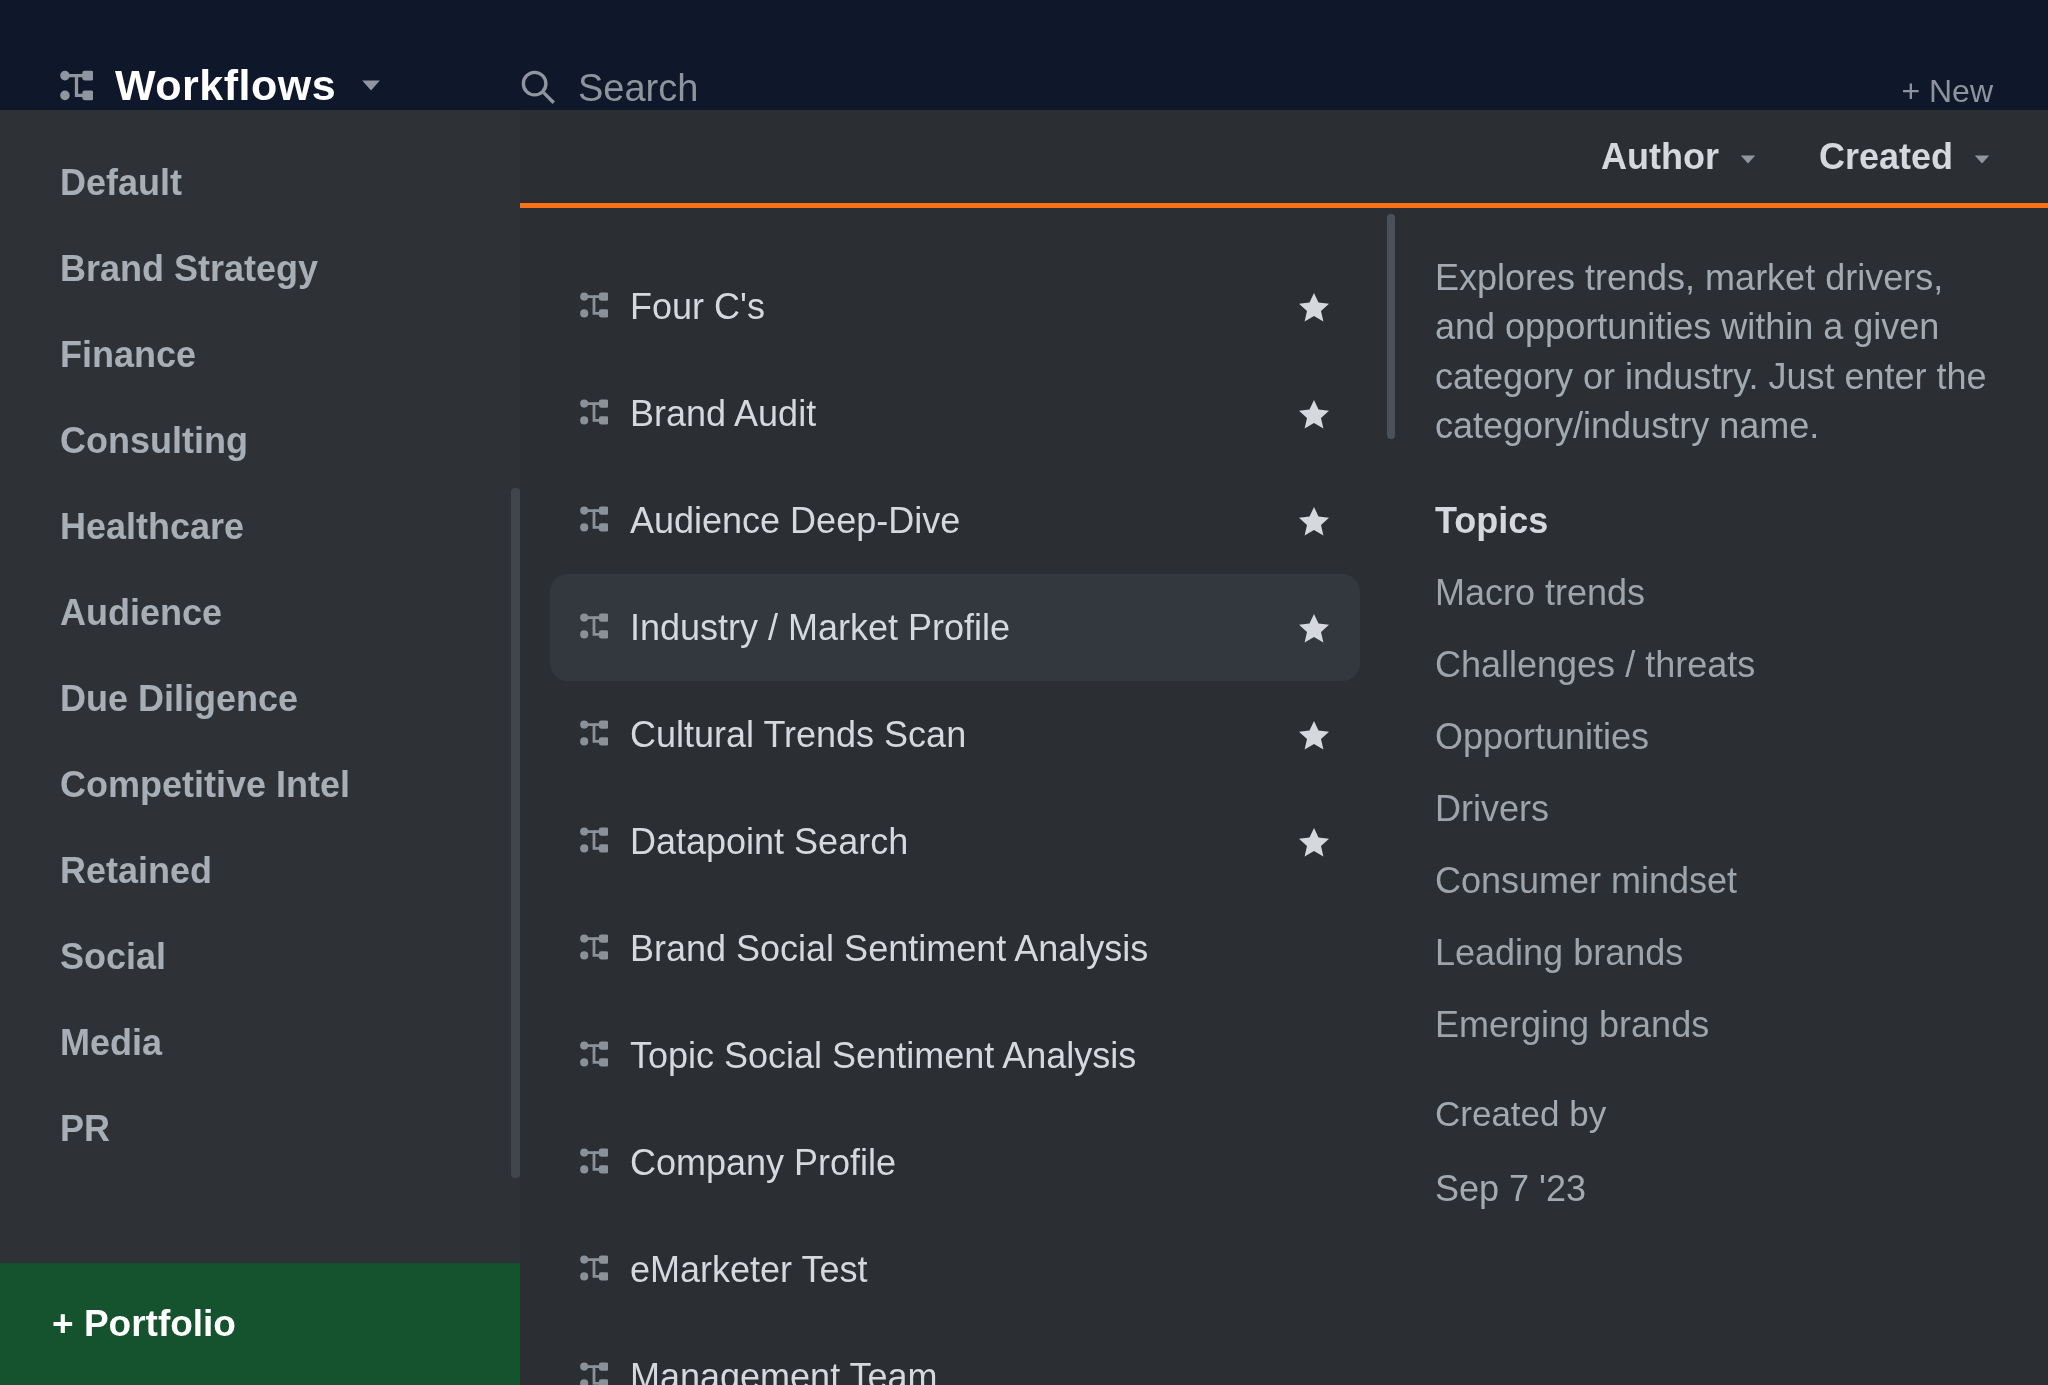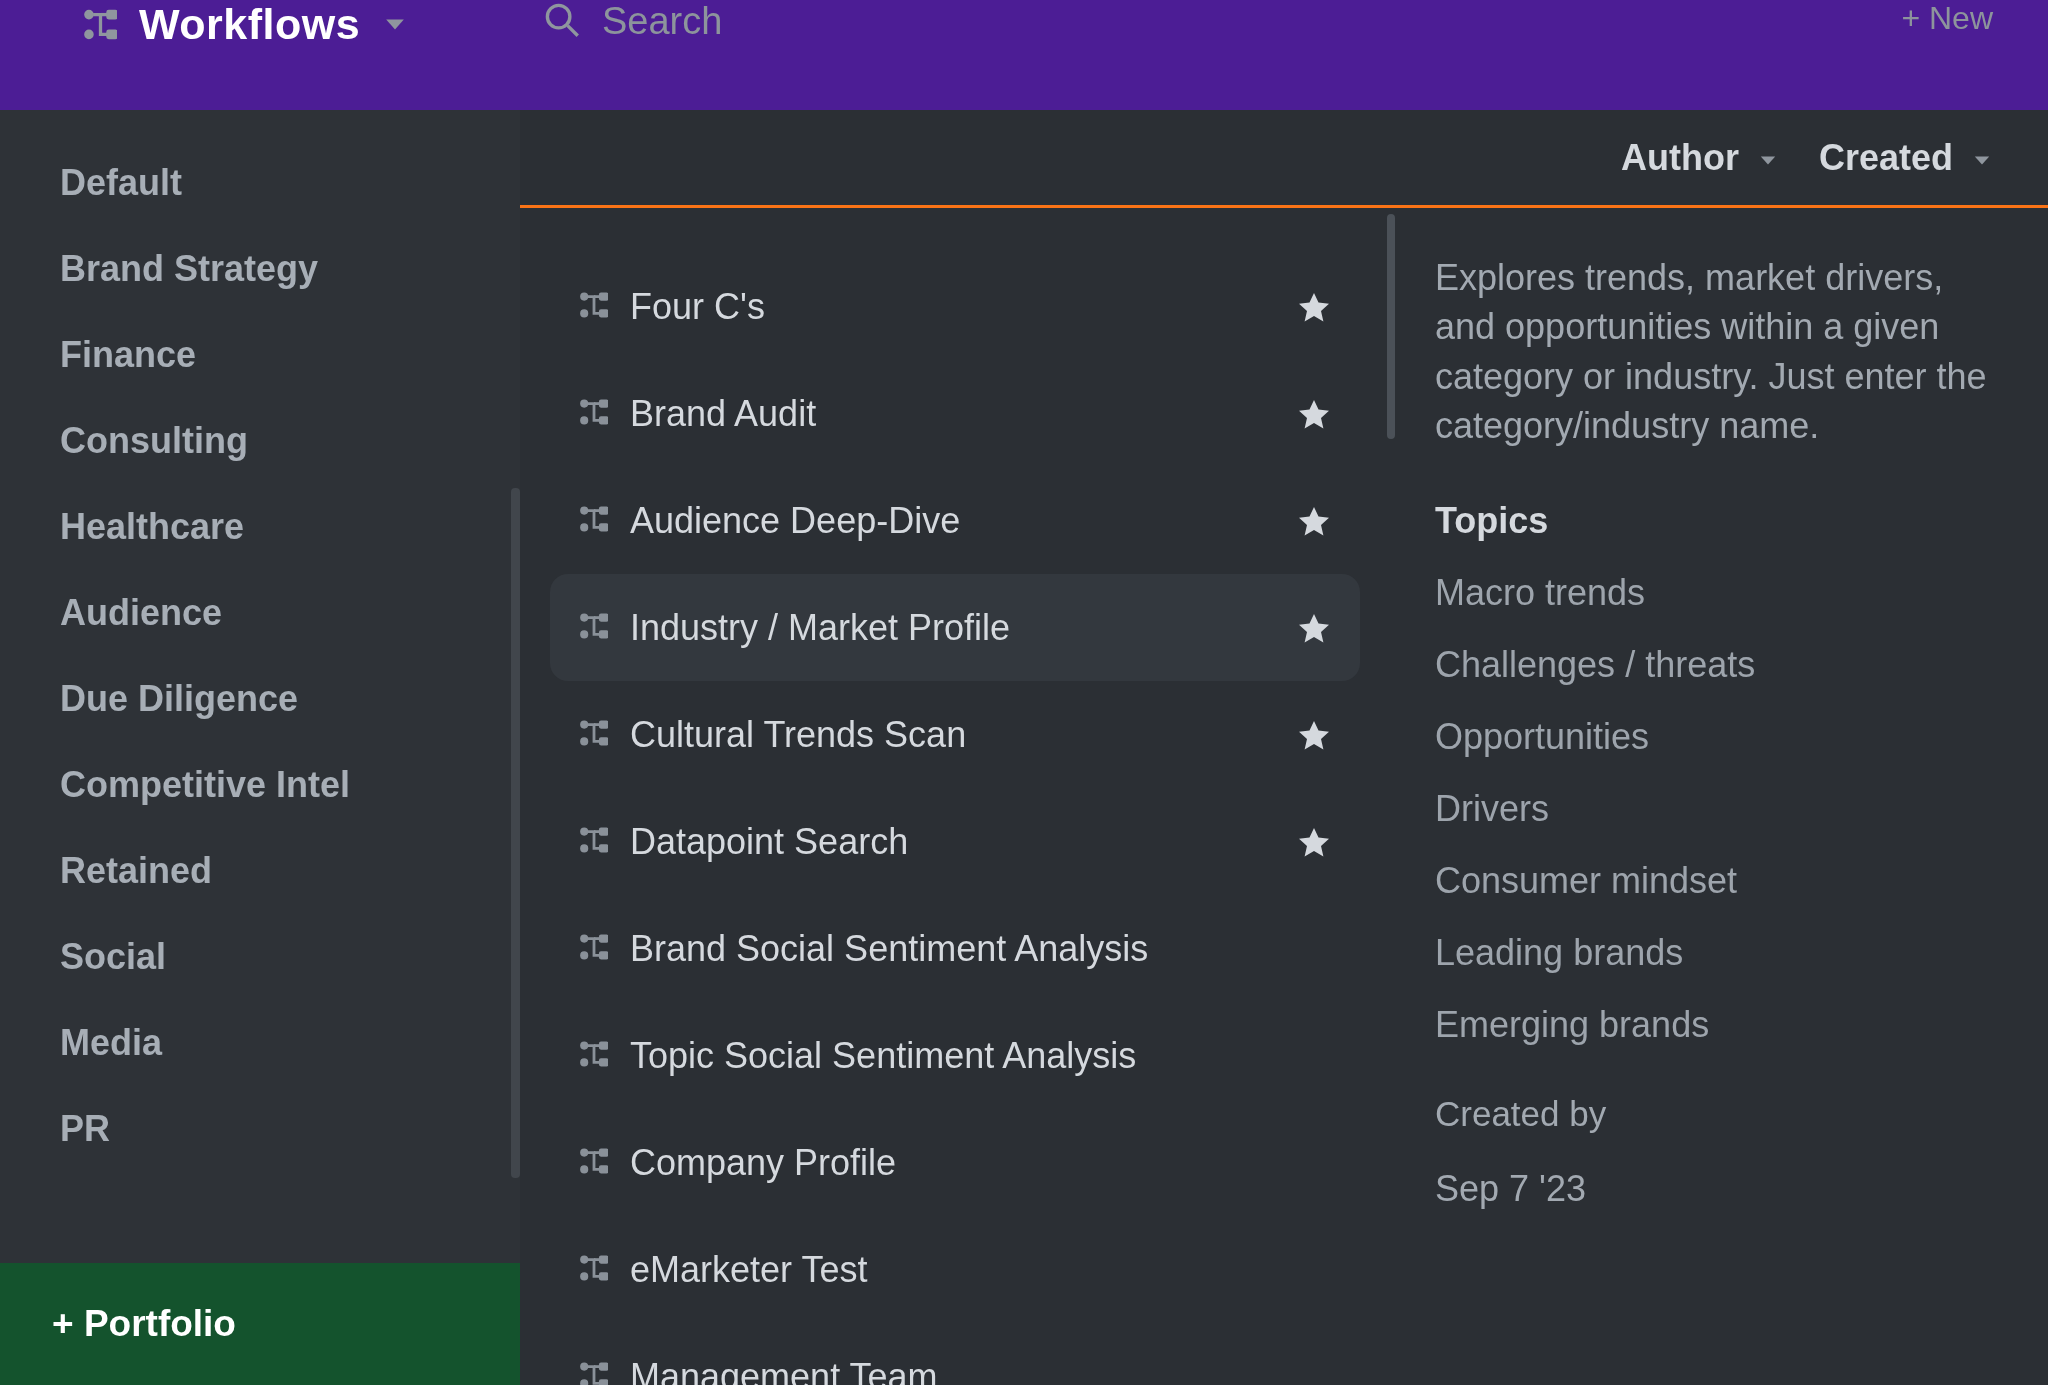--- a/index.html
+++ b/index.html
@@ -1,19 +1,19 @@
 <!DOCTYPE html>
 <html><head>
   <meta charset="utf-8">
   <style>
     * { margin:0; padding:0; box-sizing:border-box; }
     html,body { width:2048px; height:1385px; overflow:hidden; font-family:-apple-system,Segoe UI,Helvetica,Arial,sans-serif; background:#2b2f34; color:#d5d9de; }
 
     
-    .topbar { height:110px; display:flex; align-items:flex-start; background:#4c1d95;padding-left:24px; }
+    .topbar { height:110px; display:flex; align-items:flex-end; background:#0f172a; }
     .brand { display:flex; align-items:center; gap:22px; padding-left:60px; width:520px; cursor:pointer;}
     .brand-title { color:#fff; font-size:43px; font-weight:600; letter-spacing:.5px;}
     .glyph-workflow { display:inline-flex; }
     .caret-down { display:inline-flex; }
     .search-wrap { flex:1; display:flex; align-items:center; gap:22px; }
     .search-input { background:transparent; border:none; outline:none; font-size:38px; color:#d5d9de; width:100%; }
     .search-input::placeholder { color:#8d949c; }
     .new-btn { padding-right:55px; font-size:32px; color:#8d949c; cursor:pointer; white-space:nowrap;}
 
     .body { display:flex; height:calc(100% - 110px); }
@@ -21,21 +21,21 @@
     
     .sidebar { width:520px; background:#2e3237; position:relative; display:flex; flex-direction:column;}
     .side-scroll { flex:1; overflow:hidden; position:relative;}
     .side-list { padding:30px 0 30px 0; }
     .side-item { padding:22px 60px; font-size:36px; color:#a7aeb6; font-weight:600; cursor:pointer;}
     .side-footer { background:#14532d; padding:40px 52px; font-size:37px; color:#fff; font-weight:700; cursor:pointer;}
     .side-scroll-ind { position:absolute; right:0; top:378px; width:9px; height:690px; background:#41464c; border-radius:4px;}
 
     
     .main { flex:1; display:flex; flex-direction:column;}
-    .filterbar { height:98px; display:flex; align-items:center; justify-content:flex-end; gap:40px; padding-right:55px; background:#2b2f34; border-bottom:3px solid #f97316;}
+    .filterbar { height:98px; display:flex; align-items:center; justify-content:flex-end; gap:60px; padding-right:55px; background:#2b2f34; border-bottom:5px solid #f97316;}
     .filter-btn { display:flex; align-items:center; gap:18px; font-size:36px; color:#d5d9de; font-weight:600; cursor:pointer;}
 
     .midrow { flex:1; display:flex; overflow:hidden; position:relative;}
     .wf-list { width:870px; padding:45px 30px 0 30px; overflow:hidden;}
     .wf-item { display:flex; align-items:center; gap:22px; padding:0 30px; height:107px; border-radius:18px; cursor:pointer; position:relative;}
     .wf-item.selected { background:#33383e; }
     .wf-title { font-size:36px; color:#d5d9de; flex:1;}
     .wf-star { display:inline-flex; }
 
     .wf-scroll-ind { position:absolute; left:867px; top:6px; width:8px; height:225px; background:#4b5158; border-radius:4px;}

